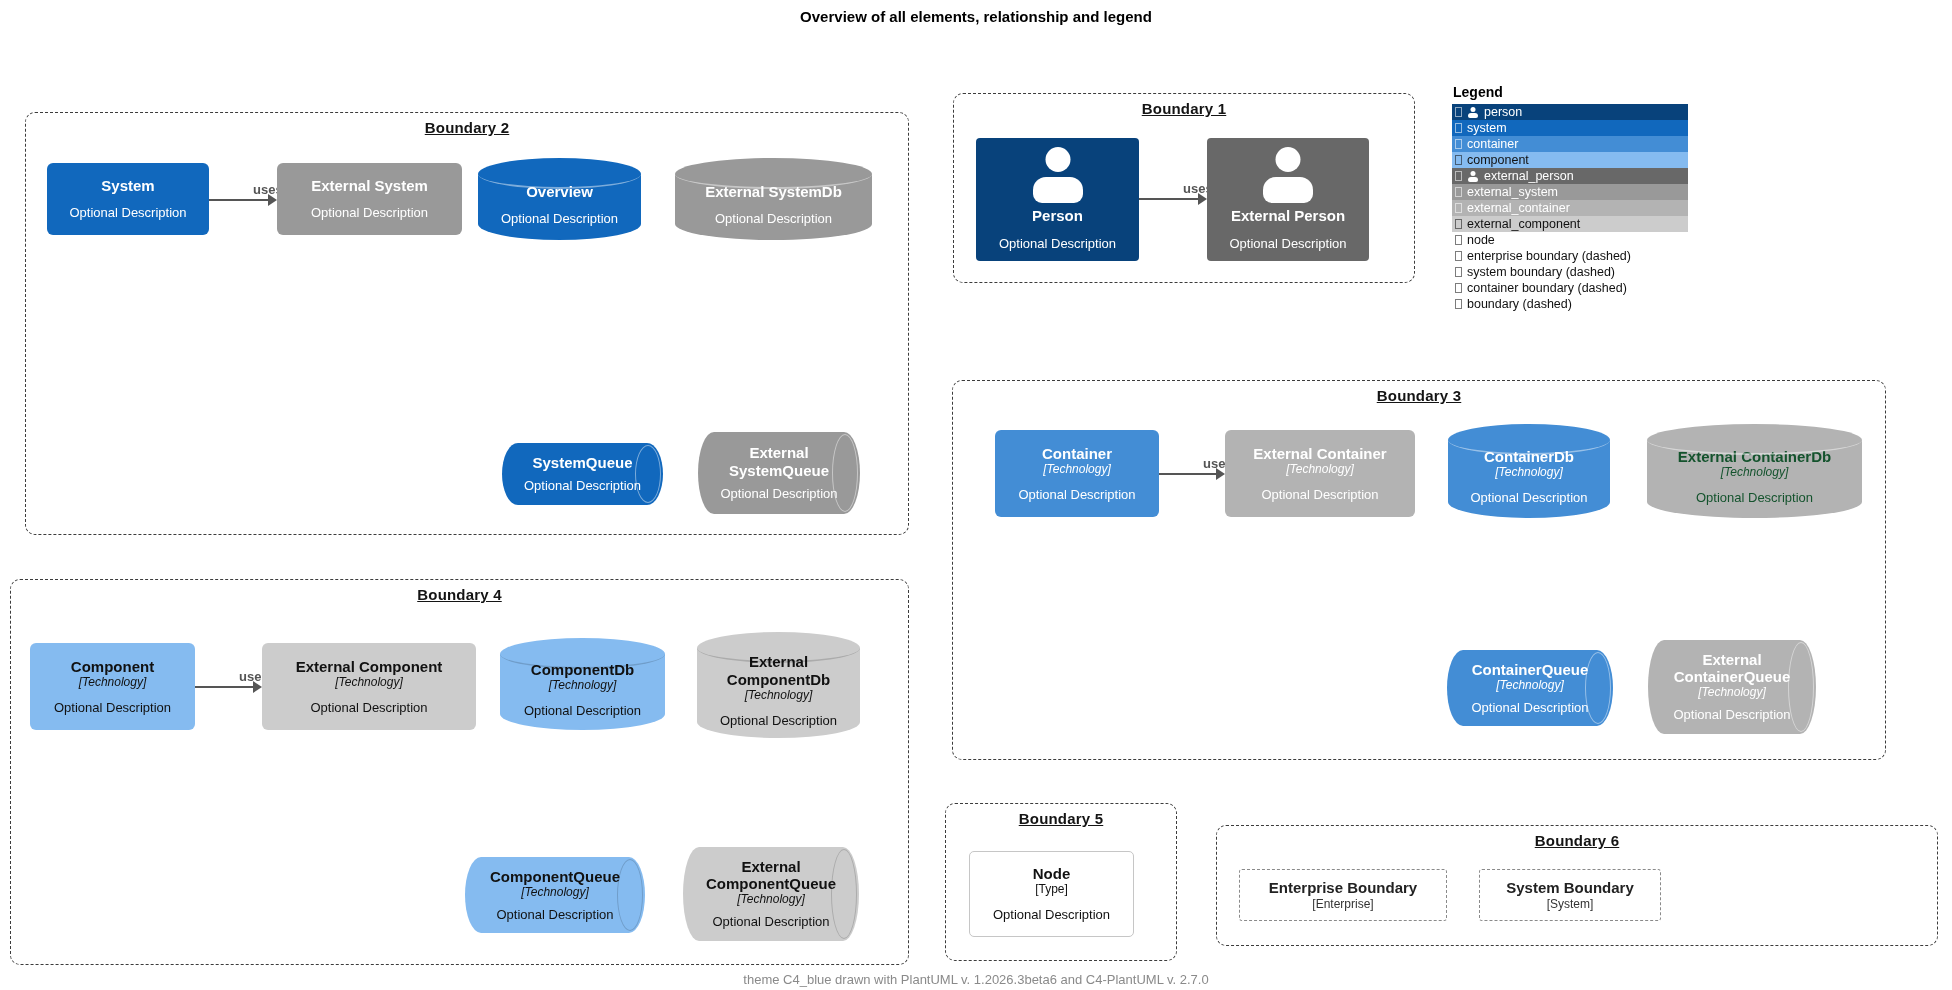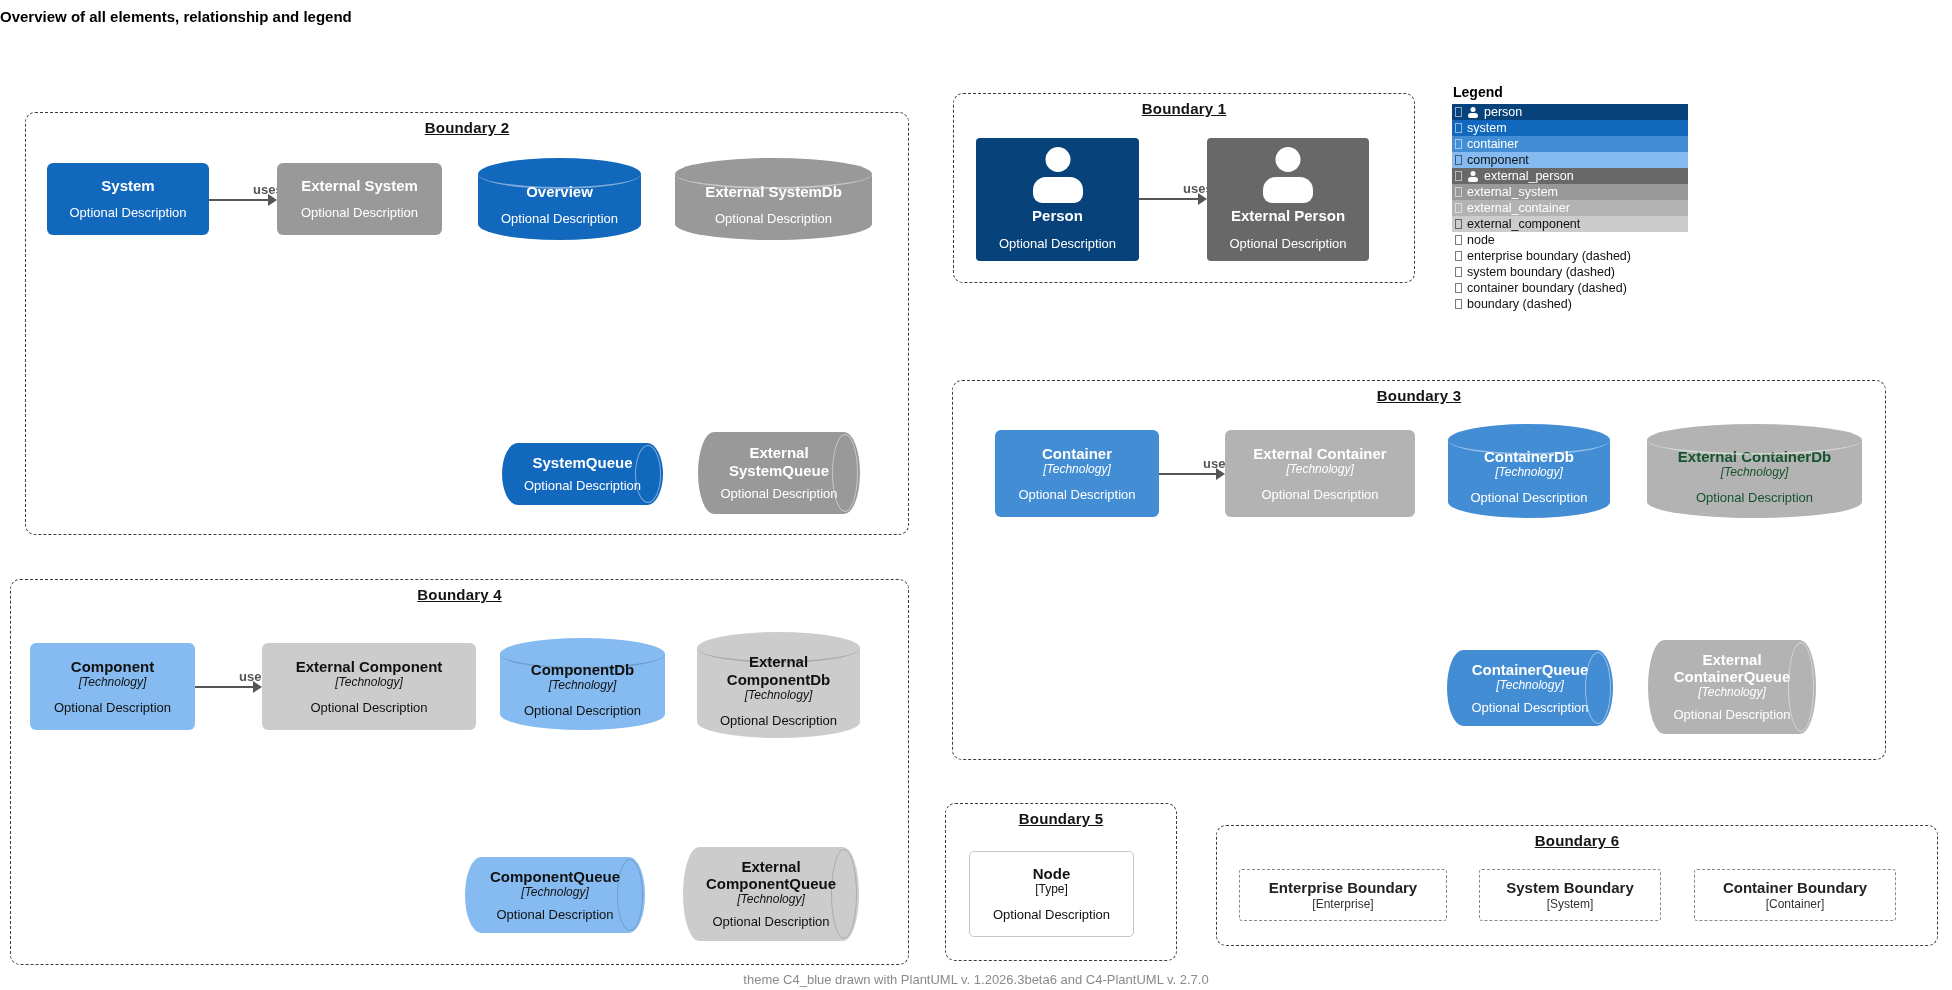--- a/index.html
+++ b/index.html
@@ -1,19 +1,19 @@
 <!DOCTYPE html>
 <html><head>
 <meta charset="utf-8">
 <style>
   html,body { margin:0; padding:0; background:#fff; }
   body { font-family:"Liberation Sans","DejaVu Sans",sans-serif; }
   #canvas { position:relative; width:1952px; height:990px; background:#fff; overflow:hidden; }
 
-  .diagram-title { position:absolute; left:0; right:0; top:8px; 
+  .diagram-title { position:absolute; left:0; right:0; top:8px; text-align:center;
     font-size:15px; font-weight:bold; color:#000; }
   .footer { position:absolute; left:0; right:0; top:972px; text-align:center;
     font-size:13px; color:#8a8a8a; }
 
   .boundary { position:absolute; border:1.4px dashed #3c3c3c; border-radius:10px; box-sizing:border-box; }
   .boundary-label { position:absolute; top:6px; left:0; right:0; text-align:center;
     font-weight:bold; font-size:15px; color:#141414; letter-spacing:.2px;text-decoration:underline; }
 
   .el { position:absolute; box-sizing:border-box; display:flex; flex-direction:column;
     align-items:center; justify-content:center; text-align:center; border-radius:6px;
@@ -90,21 +90,21 @@
     <div class="el-name">System</div>
     <div class="el-desc">Optional Description</div>
   </div>
 
   <div class="rel" style="left:209px;top:182px;width:68px">
     <div class="rel-label">uses</div>
     <div class="rel-line"></div>
     <div class="rel-head"></div>
   </div>
 
-  <div class="el" style="left: 277px; top: 163px; width: 165px; height: 72px; background: rgb(153, 153, 153); color: rgb(255, 255, 255);">
+  <div class="el" style="left: 277px; top: 163px; width: 185px; height: 72px; background: rgb(153, 153, 153); color: rgb(255, 255, 255);">
     <div class="el-name">External System</div>
     <div class="el-desc">Optional Description</div>
   </div>
 
   <div class="el db rim-light" style="left: 478px; top: 158px; width: 163px; height: 82px; background: rgb(17, 104, 189); color: rgb(255, 255, 255);">
     <div class="el-name">Overview</div>
     <div class="el-desc">Optional Description</div>
   </div>
 
   <div class="el db rim-light" style="left: 675px; top: 158px; width: 197px; height: 82px; background: rgb(153, 153, 153); color: rgb(255, 255, 255);">
@@ -323,20 +323,16 @@
   <div class="b6box" style="left:1239px;top:869px;width:208px;height:52px">
     <div class="el-name">Enterprise Boundary</div>
     <div class="el-type">[Enterprise]</div>
   </div>
 
   <div class="b6box" style="left:1479px;top:869px;width:182px;height:52px">
     <div class="el-name">System Boundary</div>
     <div class="el-type">[System]</div>
   </div>
 
-  <div class="b6box" style="left:1694px;top:869px;width:202px;height:52px">
-    <div class="el-name">Container Boundary</div>
-    <div class="el-type">[Container]</div>
-  </div>
 
   <div class="footer">theme C4_blue drawn with PlantUML v. 1.2026.3beta6 and C4-PlantUML v. 2.7.0</div>
 
 </div>
 
 </body></html>

